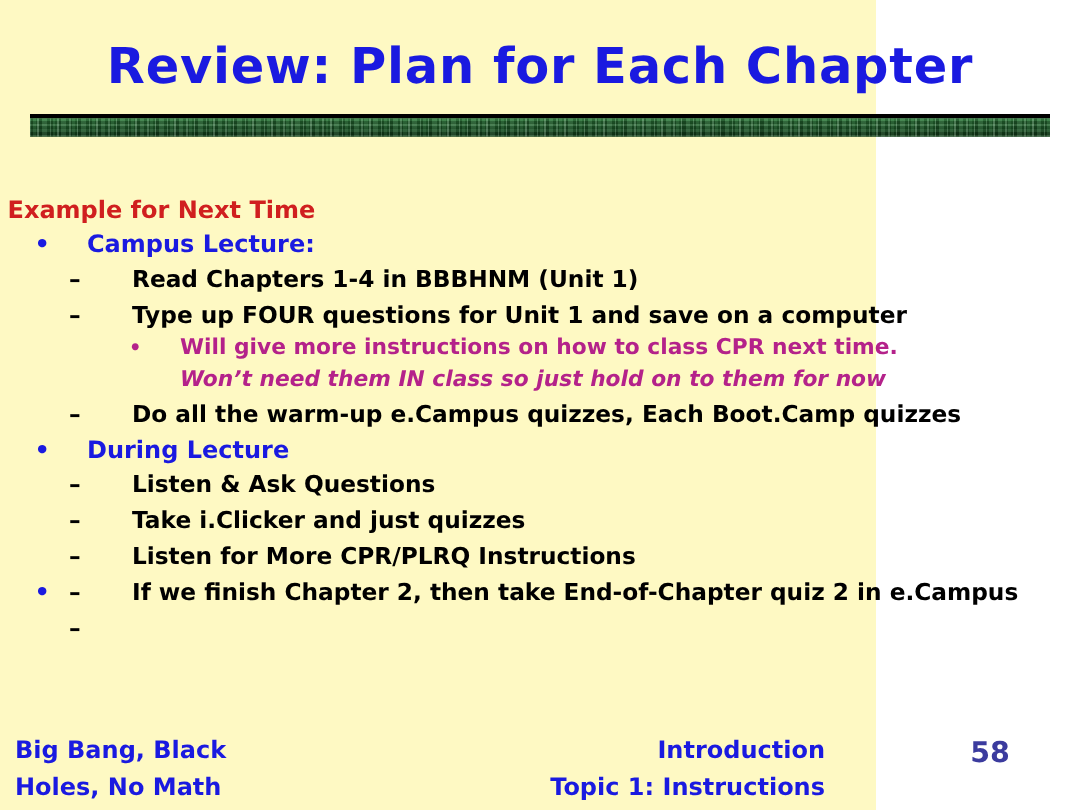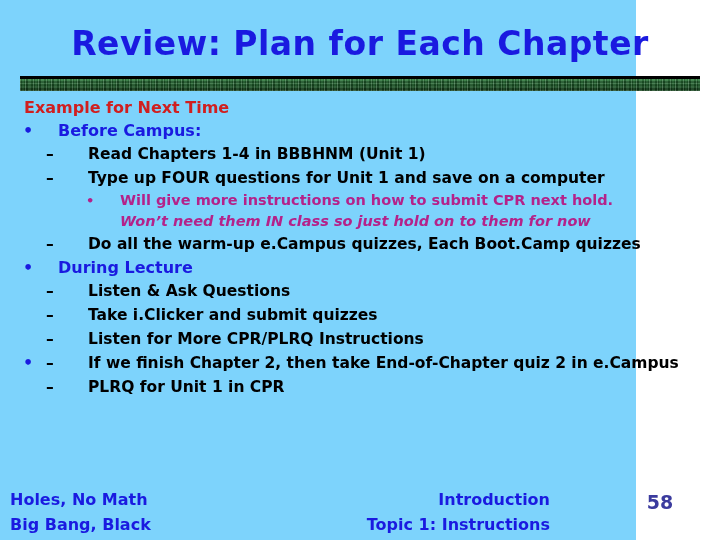--- a/index.html
+++ b/index.html
@@ -9,23 +9,23 @@
   }
   body {
     width: 720px;
     height: 540px;
     overflow: hidden;
     font-family: "DejaVu Sans", sans-serif;
     -webkit-font-smoothing: none;
   }
   .slide {
     position: relative;
-    width: 636px;
+    width: 584px;
     height: 540px;
-    background: #7dd3fc;
+    background: #fef9c3;
   }
 
   
   .title {
     position: absolute;
     left: 0;
     top: 24px;
     width: 720px;
     text-align: center;
     color: #1a1ae0;
@@ -83,21 +83,22 @@
     font-family: "DejaVu Sans", sans-serif;
     font-weight: bold;
     white-space: nowrap;
   }
 
   
   .l0 {
     color: #d01f1f;
     font-size: 16px;
     line-height: 22px;
-    padding-left: 24px;
+    padding-left: 5px;
+    margin-top: 32px;
   }
 
   
   .l1 {
     color: #1a1ae0;
     font-size: 16px;
     line-height: 23px;
     padding-left: 58px;
   }
   .l1 .mk {
@@ -204,84 +205,83 @@
     <div class="rule-top"></div>
     <div class="rule-body"></div>
   </div>
 
   <div class="body">
 
     <div class="line l0">Example for Next Time</div>
 
     <div class="line l1">
       <span class="mk">•</span>
-      <span>Before Campus:</span>
+      <span>Campus Lecture:</span>
     </div>
 
     <div class="line l2">
       <span class="mk">–</span>
       <span>Read Chapters 1-4 in BBBHNM (Unit 1)</span>
     </div>
 
     <div class="line l2">
       <span class="mk">–</span>
       <span>Type up FOUR questions for Unit 1 and save on a computer</span>
     </div>
 
     <div class="line l3">
       <span class="mk">•</span>
-      <span>Will give more instructions on how to submit CPR next hold.</span>
+      <span>Will give more instructions on how to class CPR next time.</span>
       <span class="cont">Won’t need them IN class so just hold on to them for now</span>
     </div>
 
     <div class="line l2">
       <span class="mk">–</span>
       <span>Do all the warm-up e.Campus quizzes, Each Boot.Camp quizzes</span>
     </div>
 
     <div class="line l1">
       <span class="mk">•</span>
       <span>During Lecture</span>
     </div>
 
     <div class="line l2">
       <span class="mk">–</span>
       <span>Listen &amp; Ask Questions</span>
     </div>
 
     <div class="line l2">
       <span class="mk">–</span>
-      <span>Take i.Clicker and submit quizzes</span>
+      <span>Take i.Clicker and just quizzes</span>
     </div>
 
     <div class="line l2">
       <span class="mk">–</span>
       <span>Listen for More CPR/PLRQ Instructions</span>
     </div>
 
     <div class="line l1">
       <span class="mk">•</span>
     </div>
 
     <div class="line l2 wrap">
       <span class="mk">–</span>
       <span>If we finish Chapter 2, then take End-of-Chapter quiz 2 in e.Campus</span>
     </div>
 
     <div class="line l2">
       <span class="mk">–</span>
-      <span>PLRQ for Unit 1 in CPR</span>
     </div>
 
   </div>
 
   <div class="footer">
     <div class="foot-left">
+      <div>Big Bang, Black</div>
       <div>Holes, No Math</div>
-      <div>Big Bang, Black</div>
     </div>
     <div class="foot-center">
       <div>Introduction</div>
       <div>Topic 1: Instructions</div>
     </div>
     <div class="foot-page">58</div>
   </div>
 
 </div>
 

